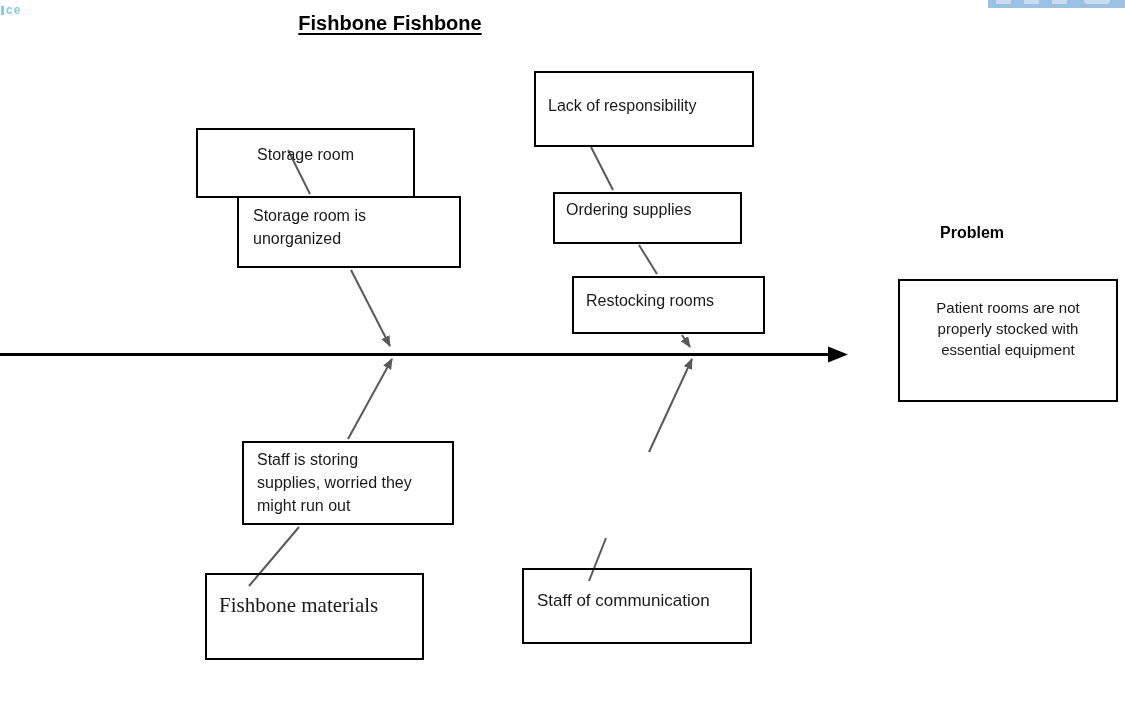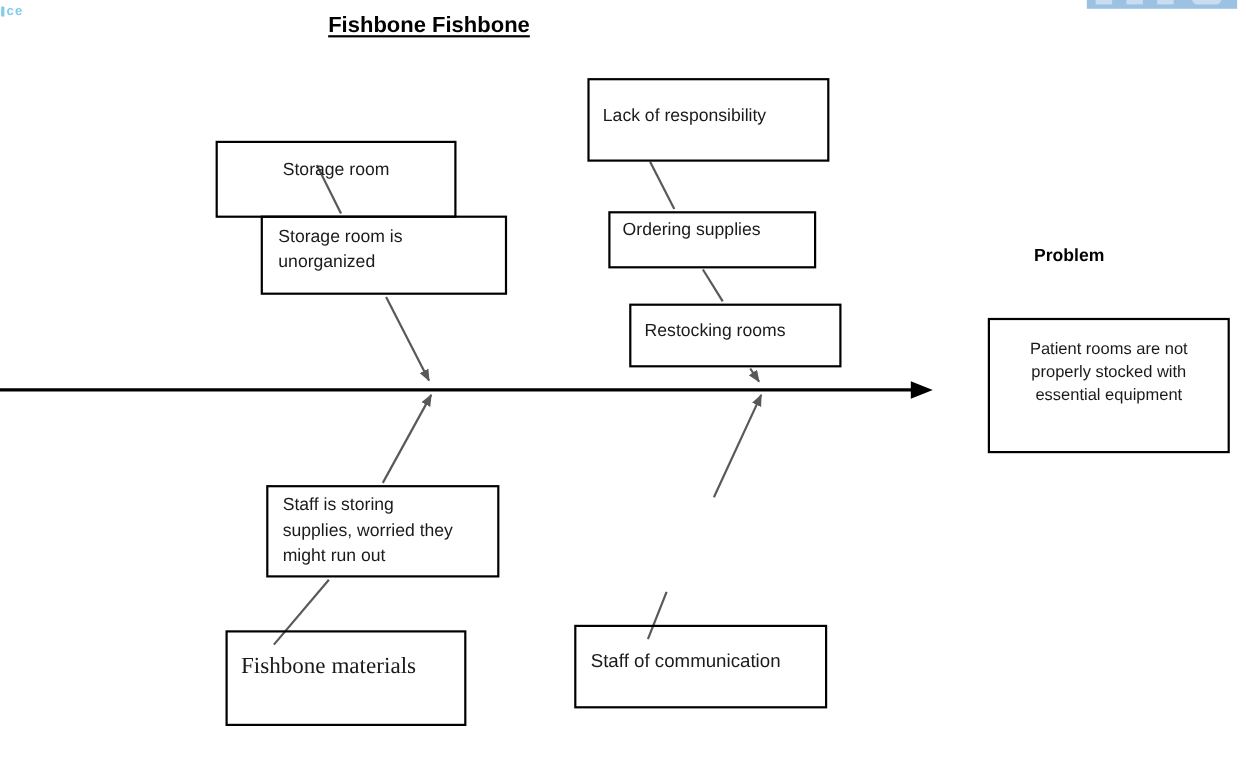--- a/index.html
+++ b/index.html
@@ -38,21 +38,21 @@
   .b-unorganized  { left:237px; top:196px; width:224px; height:72px; padding:6px 8px 0 14px; }
   .b-responsible  { left:522px; top:71px;  width:220px; height:76px; padding:21px 6px 0 12px;margin-left:12px; }
   .b-ordering     { left:553px; top:192px; width:189px; height:52px; padding:4px 6px 0 11px; }
   .b-restocking   { left:572px; top:276px; width:193px; height:58px; padding:11px 6px 0 12px; }
   .b-staff        { left:242px; top:441px; width:212px; height:84px; padding:5px 6px 0 13px; }
   .b-hoarding     { left:205px; top:573px; width:219px; height:87px; padding:18px 6px 0 12px; font-size:21px; line-height:24px; }
   .b-process      { left:543px; top:455px; width:223px; height:81px; padding:4px 4px 0 12px; font-size:17px; line-height:25px; }
   .b-communication{ left:522px; top:568px; width:230px; height:76px; padding:19px 6px 0 13px; font-size:17px; }
 
   .problem-label { position:absolute; left:940px; top:224px; font-size:16px; font-weight:bold; color:#000; z-index:2; }
-  .b-problem     { left:898px; top:289px; width:220px; height:123px; padding:16px 4px 0 4px;
+  .b-problem     { left:898px; top:279px; width:220px; height:123px; padding:16px 4px 0 4px;
                    text-align:center; font-size:15px; line-height:21px; }
 </style>
 </head>
 <body>
 
 <div id="canvas">
 
   <div class="corner-stub" style="background: rgb(133, 203, 233);"></div>
   <div class="corner-fragment" style="color: rgb(133, 203, 233);">ce</div>
 

